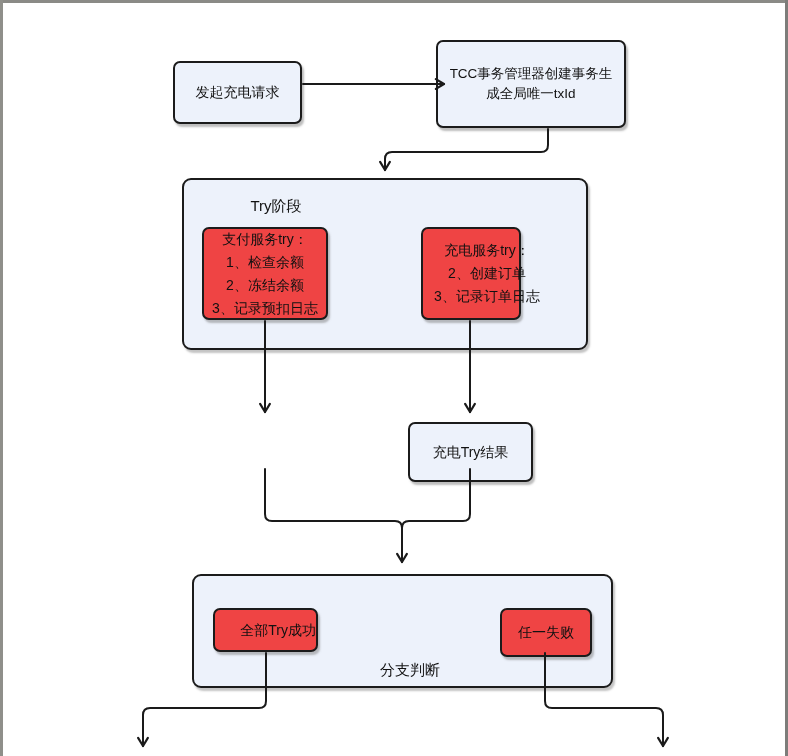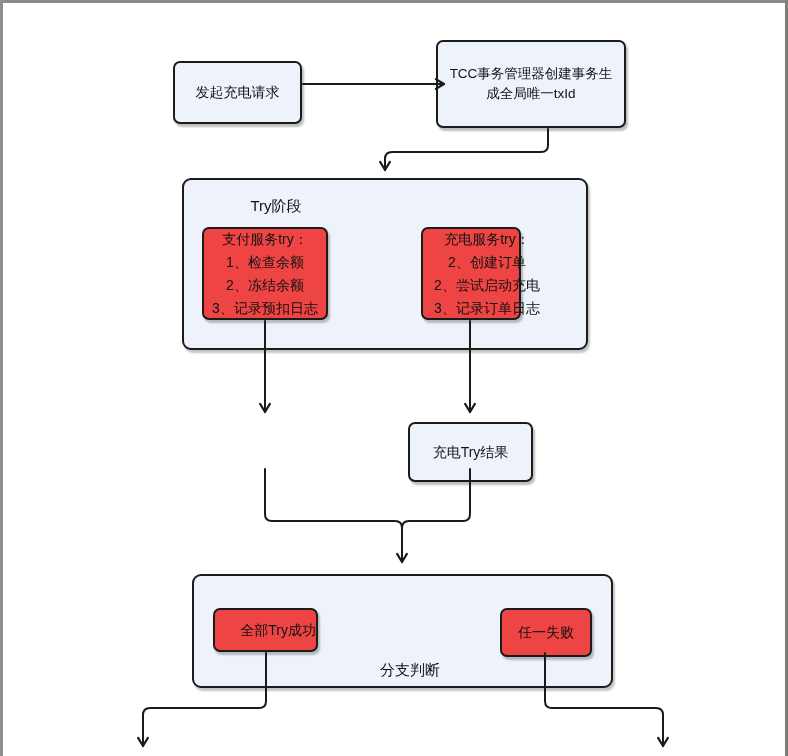--- a/index.html
+++ b/index.html
@@ -54,21 +54,20 @@
   <div class="node inner list" style="left:202px;top:227px;width:126px;height:93px;">
     <div>支付服务try：</div>
     <div>1、检查余额</div>
     <div>2、冻结余额</div>
     <div>3、记录预扣日志</div>
   </div>
 
   <div class="node inner list" style="left:421px;top:227px;width:100px;height:93px;padding-left:32px;">
     <div>充电服务try：</div>
     <div>2、创建订单</div>
-    <div>2、尝试启动充电</div>
     <div>3、记录订单日志</div>
   </div>
 
 
   <div class="node" style="left:408px;top:422px;width:125px;height:60px;">
     <span>充电Try结果</span>
   </div>
 
   <div class="node inner" style="left:213px;top:608px;width:105px;height:44px;justify-content:flex-end;">
     <span>全部Try成功</span>

